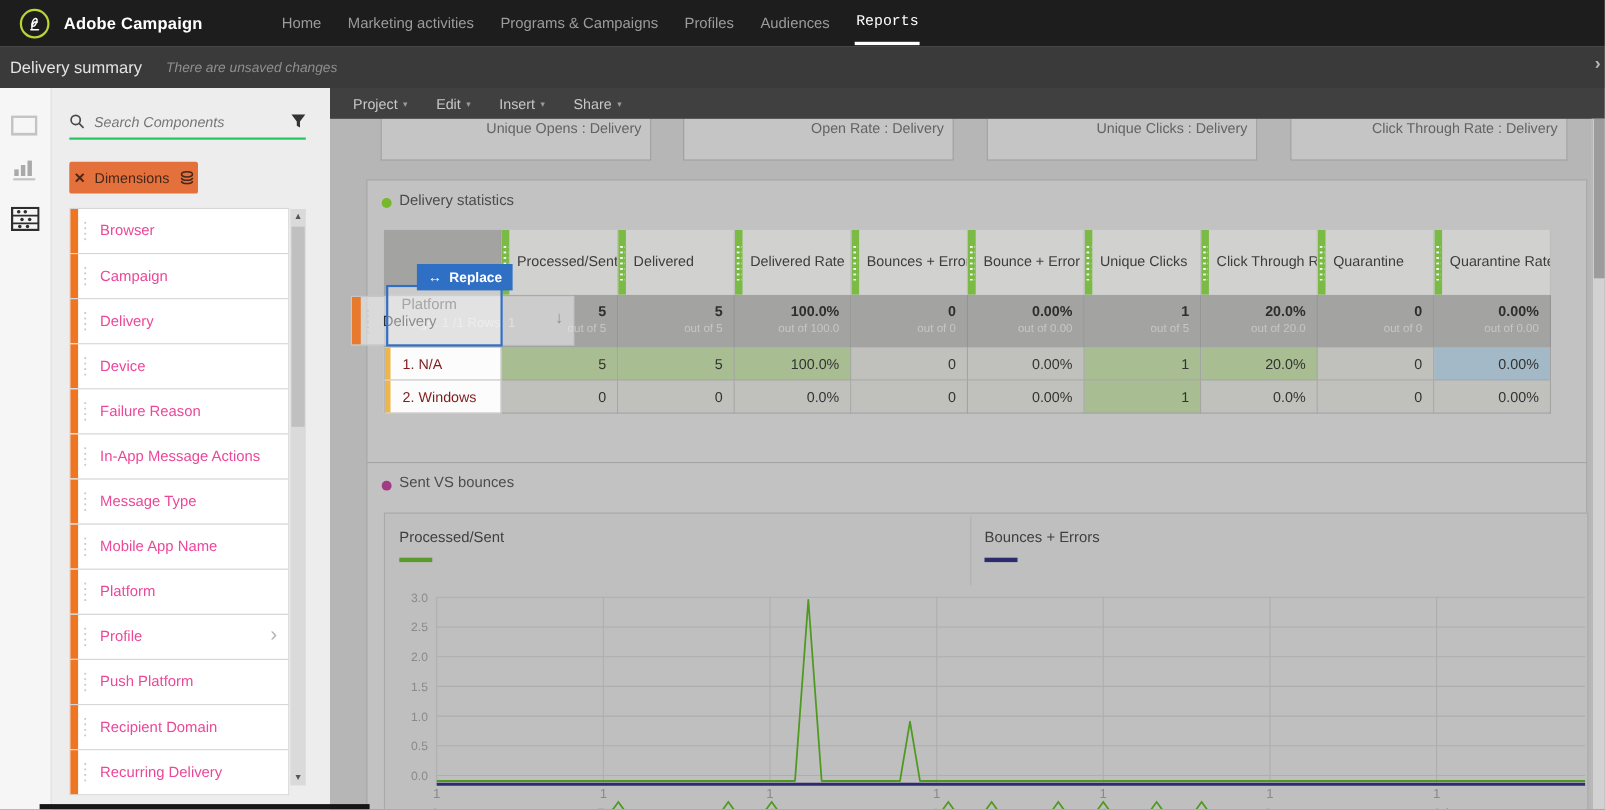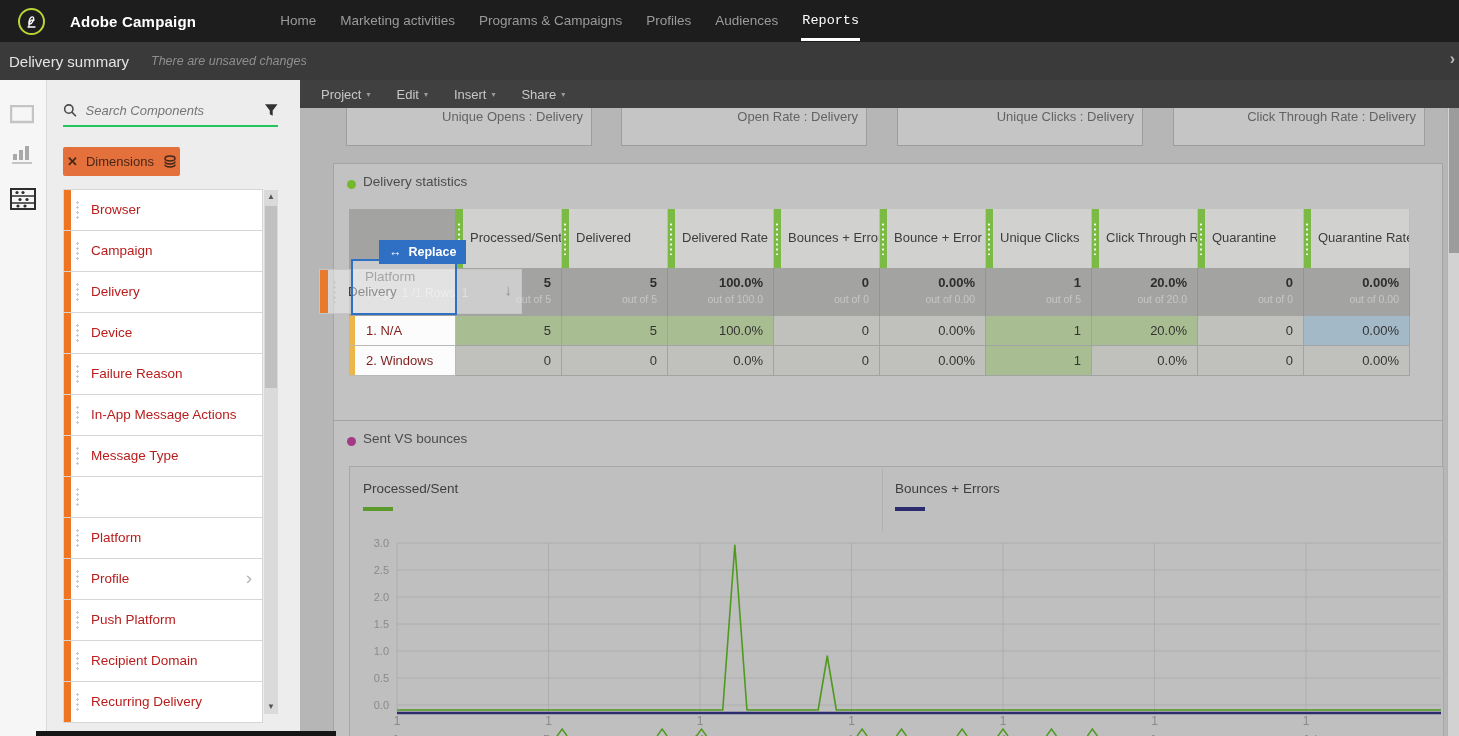--- a/index.html
+++ b/index.html
@@ -1,20 +1,20 @@
 <!DOCTYPE html>
 <html><head>
 <meta charset="utf-8">
 <style>
   * { margin:0; padding:0; box-sizing:border-box; }
   body { background:#888; font-family:"Liberation Sans", sans-serif; }
   .screen { position:relative; width:1459px; height:736px; overflow:hidden; background:#b6b6b6; }
 
   
-  .topnav { position:absolute; left:0; top:0; width:100%; height:42px; background:#1d1d1d; display:flex; align-items:center; z-index:40;gap:12px; }
+  .topnav { position:absolute; left:0; top:0; width:100%; height:42px; background:#1d1d1d; display:flex; align-items:center; z-index:40; }
   .logo { width:27px; height:27px; border-radius:50%; border:2px solid #b9d437; margin-left:18px; display:flex; align-items:center; justify-content:center; flex:0 0 auto; }
   .brand { color:#fff; font-size:15px; font-weight:bold; margin-left:13px; letter-spacing:.2px; }
   .navitems { display:flex; margin-left:60px; height:42px; }
   .nav-item { position:relative; padding:0 12px; line-height:42px; font-size:13.5px; color:#9b9b9b; cursor:pointer; white-space:nowrap; }
   .nav-item.active { color:#fff;font-family:Liberation Mono, monospace; }
   .nav-item.active::after { content:""; position:absolute; left:11px; right:11px; bottom:1px; height:3px; background:#fff; }
 
   
   .subheader { position:absolute; left:0; top:42px; width:100%; height:38px; background:#3a3a3a; display:flex; align-items:center; z-index:39; }
   .sub-title { color:#e4e4e4; font-size:15px; margin-left:9px; }
@@ -26,21 +26,21 @@
   .iconstrip { position:absolute; left:0; top:0; width:47px; bottom:0; background:#f6f6f6; border-right:1px solid #dcdcdc; }
   .strip-icon { position:absolute; left:10px; width:26px; height:22px; cursor:pointer; }
   .searchrow { position:absolute; left:63px; top:15px; width:215px; height:32px; border-bottom:2px solid #22c55e; display:flex; align-items:center; }
   .searchrow input { flex:1; border:none; background:transparent; outline:none; font-style:italic; font-size:13px; color:#6f6f6f; margin-left:8px; font-family:"Liberation Sans",sans-serif; }
   .dim-btn { position:absolute; left:63px; top:67px; width:117px; height:29px; background:#e4703c; border:none; border-radius:2px; display:flex; align-items:center; justify-content:center; gap:8px; cursor:pointer; color:#46281a; font-size:13px; font-family:"Liberation Sans",sans-serif; }
   .dim-x { font-size:13px; font-weight:bold; }
   .dimlist { position:absolute; left:63px; top:110px; width:200px; }
   .dim-item { position:relative; height:42px; background:#fff; border:1px solid #d6d6d6; margin-top:-1px; cursor:grab; }
   .dim-item::before { content:""; position:absolute; left:0; top:0; bottom:0; width:7px; background:#ee7623; }
   .handle { position:absolute; left:11px; top:10px; bottom:10px; width:5px; background-image:radial-gradient(circle,#c9c9c9 1px,transparent 1.2px); background-size:5px 5px; }
-  .dim-label { display:block; margin-left:27px; line-height:40px; font-size:13.5px; color:#b91c1c; white-space:nowrap; overflow:hidden; }
+  .dim-label { display:block; margin-left:27px; line-height:40px; font-size:13.5px; color:#ec4899; white-space:nowrap; overflow:hidden; }
   .dim-chevron { position:absolute; right:10px; top:8px; color:#b3b3b3; font-size:19px; }
   .side-scroll { position:absolute; left:264px; top:110px; width:14px; height:524px; background:#dadada; }
   .scroll-arrow { position:absolute; left:0; width:14px; height:14px; text-align:center; font-size:8px; color:#555; line-height:14px; cursor:pointer; }
   .side-thumb { position:absolute; left:1px; top:16px; width:12px; height:182px; background:#c0c0c0; cursor:grab; }
   .bottombar { position:absolute; left:36px; top:731px; width:300px; height:5px; background:#161616; z-index:35; }
 
   
   .main { position:absolute; left:300px; top:80px; right:0; bottom:0; overflow:hidden; background:#b6b6b6; }
   .menubar { position:absolute; left:0; top:0; right:0; height:28px; background:#404040; display:flex; align-items:center; z-index:20; padding-left:8px; }
   .menu-item { padding:0 13px; font-size:13px; color:#c7c7c7; cursor:pointer; white-space:nowrap; }
@@ -206,20 +206,21 @@
           <span class="dim-label">In-App Message Actions</span>
 
         </div>
         <div class="dim-item">
           <span class="handle"></span>
           <span class="dim-label">Message Type</span>
 
         </div>
         <div class="dim-item">
           <span class="handle"></span>
+          <span class="dim-label">Mobile App Name</span>
 
         </div>
         <div class="dim-item">
           <span class="handle"></span>
           <span class="dim-label">Platform</span>
 
         </div>
         <div class="dim-item">
           <span class="handle"></span>
           <span class="dim-label">Profile</span>

